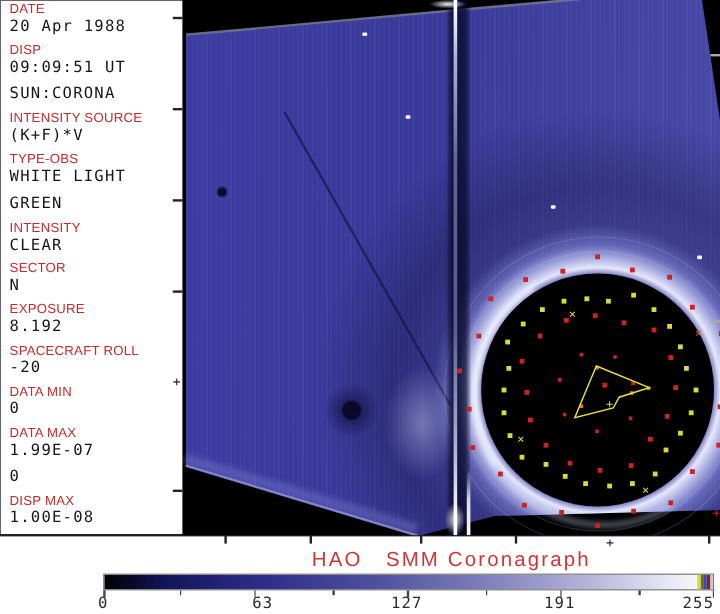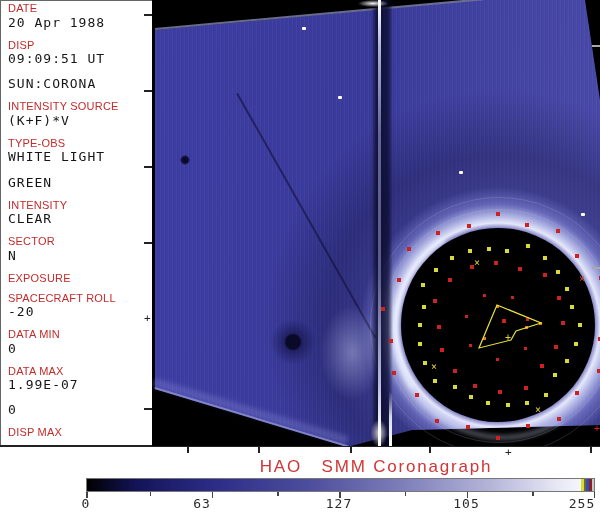--- a/index.html
+++ b/index.html
@@ -111,38 +111,40 @@
     <div class="field">
       <div class="lbl">INTENSITY</div>
       <div class="val">CLEAR</div>
     </div>
     <div class="field">
       <div class="lbl">SECTOR</div>
       <div class="val">N</div>
     </div>
     <div class="field">
       <div class="lbl">EXPOSURE</div>
+      <div class="val">8.192</div>
     </div>
     <div class="field">
       <div class="lbl">SPACECRAFT ROLL</div>
       <div class="val">-20</div>
     </div>
     <div class="field">
       <div class="lbl">DATA MIN</div>
       <div class="val">0</div>
     </div>
     <div class="field">
       <div class="lbl">DATA MAX</div>
       <div class="val">1.99E-07</div>
     </div>
     <div class="field">
       <div class="val">0</div>
     </div>
     <div class="field">
       <div class="lbl">DISP MAX</div>
+      <div class="val">1.00E-08</div>
     </div>
   </div>
 
   <div class="abs photo" id="photo">
     <div class="blue"></div>
     <div class="abs edge-hl-top"></div>
     <div class="abs edge-band-bot"></div>
     <div class="abs edge-hl-bot"></div>
     <div class="abs diag"></div>
     <div class="abs wisp"></div>
@@ -255,23 +257,23 @@
 
   <div class="abs cbar" id="cbar">
       <div class="cbar-stripe" style="left: 494px; width: 3px; background: rgb(217, 217, 56);"></div>
       <div class="cbar-stripe" style="left: 497px; width: 2px; background: rgb(106, 112, 34);"></div>
       <div class="cbar-stripe" style="left: 499px; width: 3px; background: rgb(52, 72, 192);"></div>
       <div class="cbar-stripe" style="left: 502px; width: 3px; background: rgb(140, 32, 32);"></div>
       <div class="cbar-stripe" style="left: 505px; width: 2px; background: rgb(200, 200, 200);"></div>
     </div>
   <div id="cbar-ticks"></div>
   <span class="cbar-label" id="cl0" style="left: 86px;">0</span>
-  <span class="cbar-label" id="cl1" style="left: 202px; text-align: center;">63</span>
+  <span class="cbar-label" id="cl1" style="left: 219px; text-align: center;">63</span>
   <span class="cbar-label" id="cl2" style="left: 339.004px;">127</span>
-  <span class="cbar-label" id="cl3" style="left: 466.502px;">105</span>
+  <span class="cbar-label" id="cl3" style="left: 466.502px;">191</span>
   <span class="cbar-label" id="cl4" style="left: 582px;">255</span>
 
 <div class="tick" style="position: absolute; left: 144px; top: 14px; width: 8px; height: 1.5px;"></div>
     <div class="tick" style="position: absolute; left: 144px; top: 90px; width: 8px; height: 1.5px;"></div>
     <div class="tick" style="position: absolute; left: 144px; top: 166px; width: 8px; height: 1.5px;"></div>
     <div class="tick" style="position: absolute; left: 144px; top: 242px; width: 8px; height: 1.5px;"></div>
     <div class="tick" style="position: absolute; left: 144px; top: 408px; width: 8px; height: 1.5px;"></div>
     <span class="tickplus" style="position: absolute; left: 144px; top: 313px;">+</span>
     <div class="tick tick-right" style="position: absolute; left: 592px; top: 45px; width: 8px; height: 1.5px;"></div>
     <div class="tick tick-right" style="position: absolute; left: 592px; top: 267px; width: 8px; height: 1.5px;"></div>

